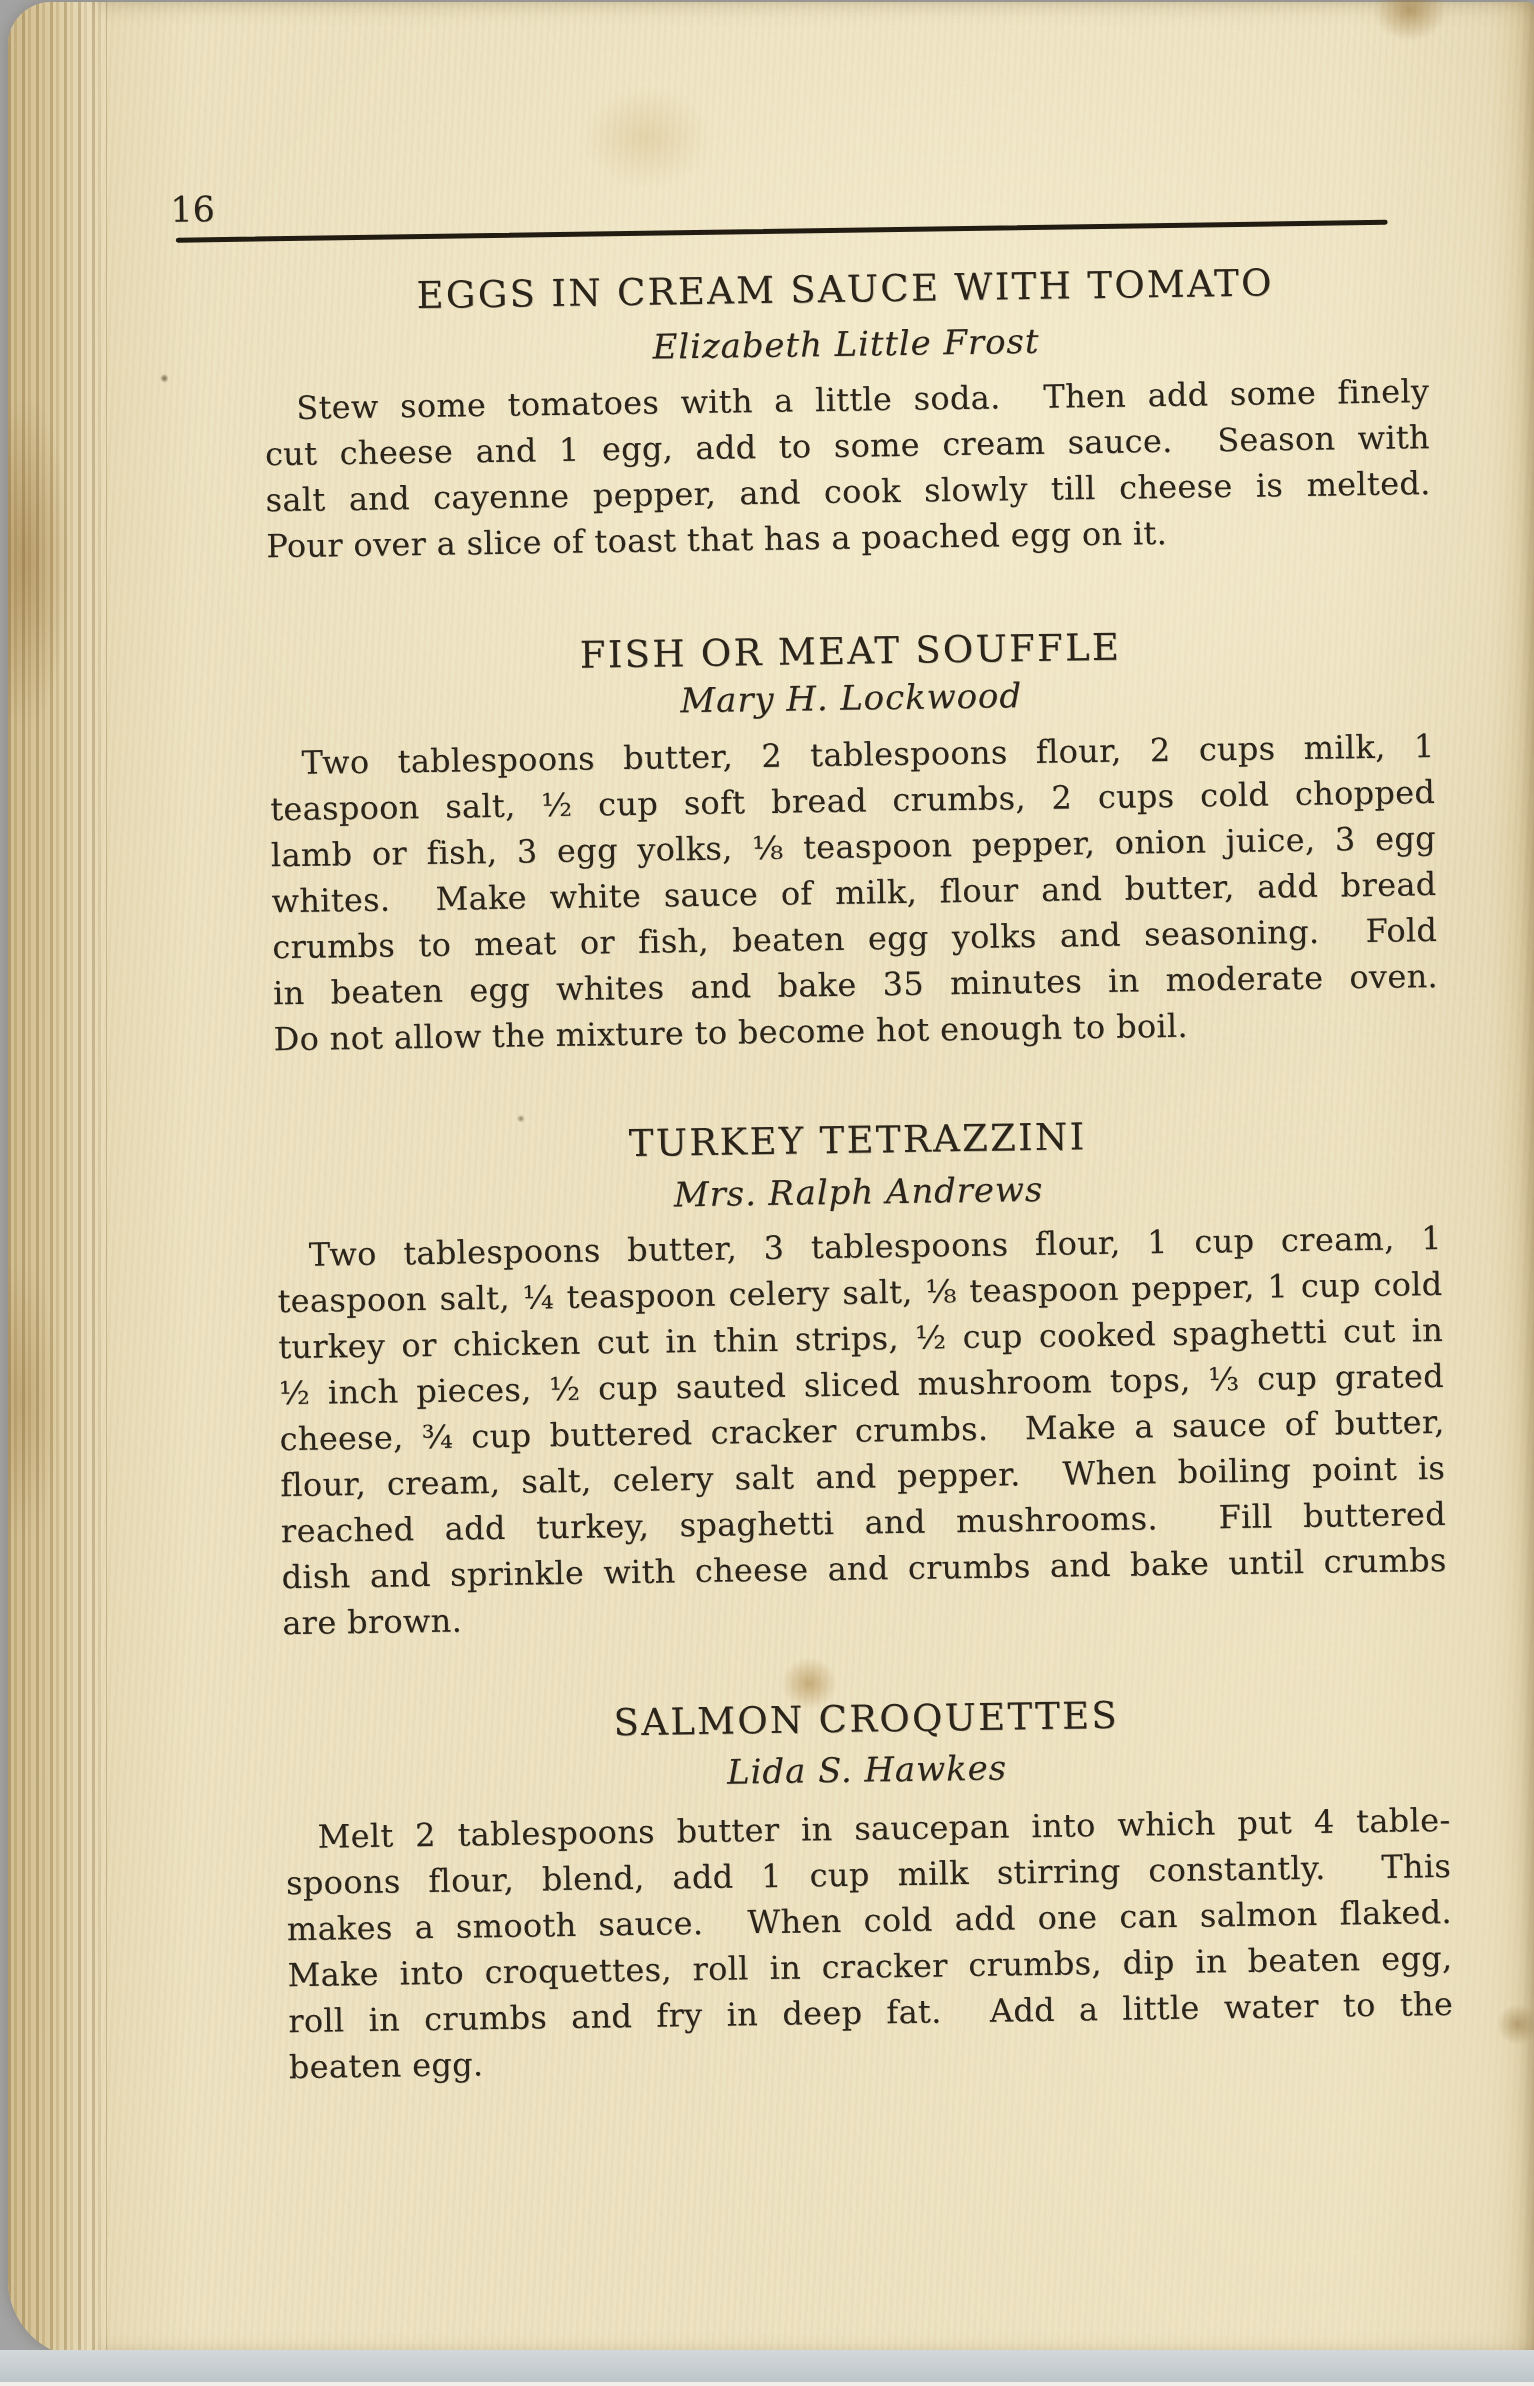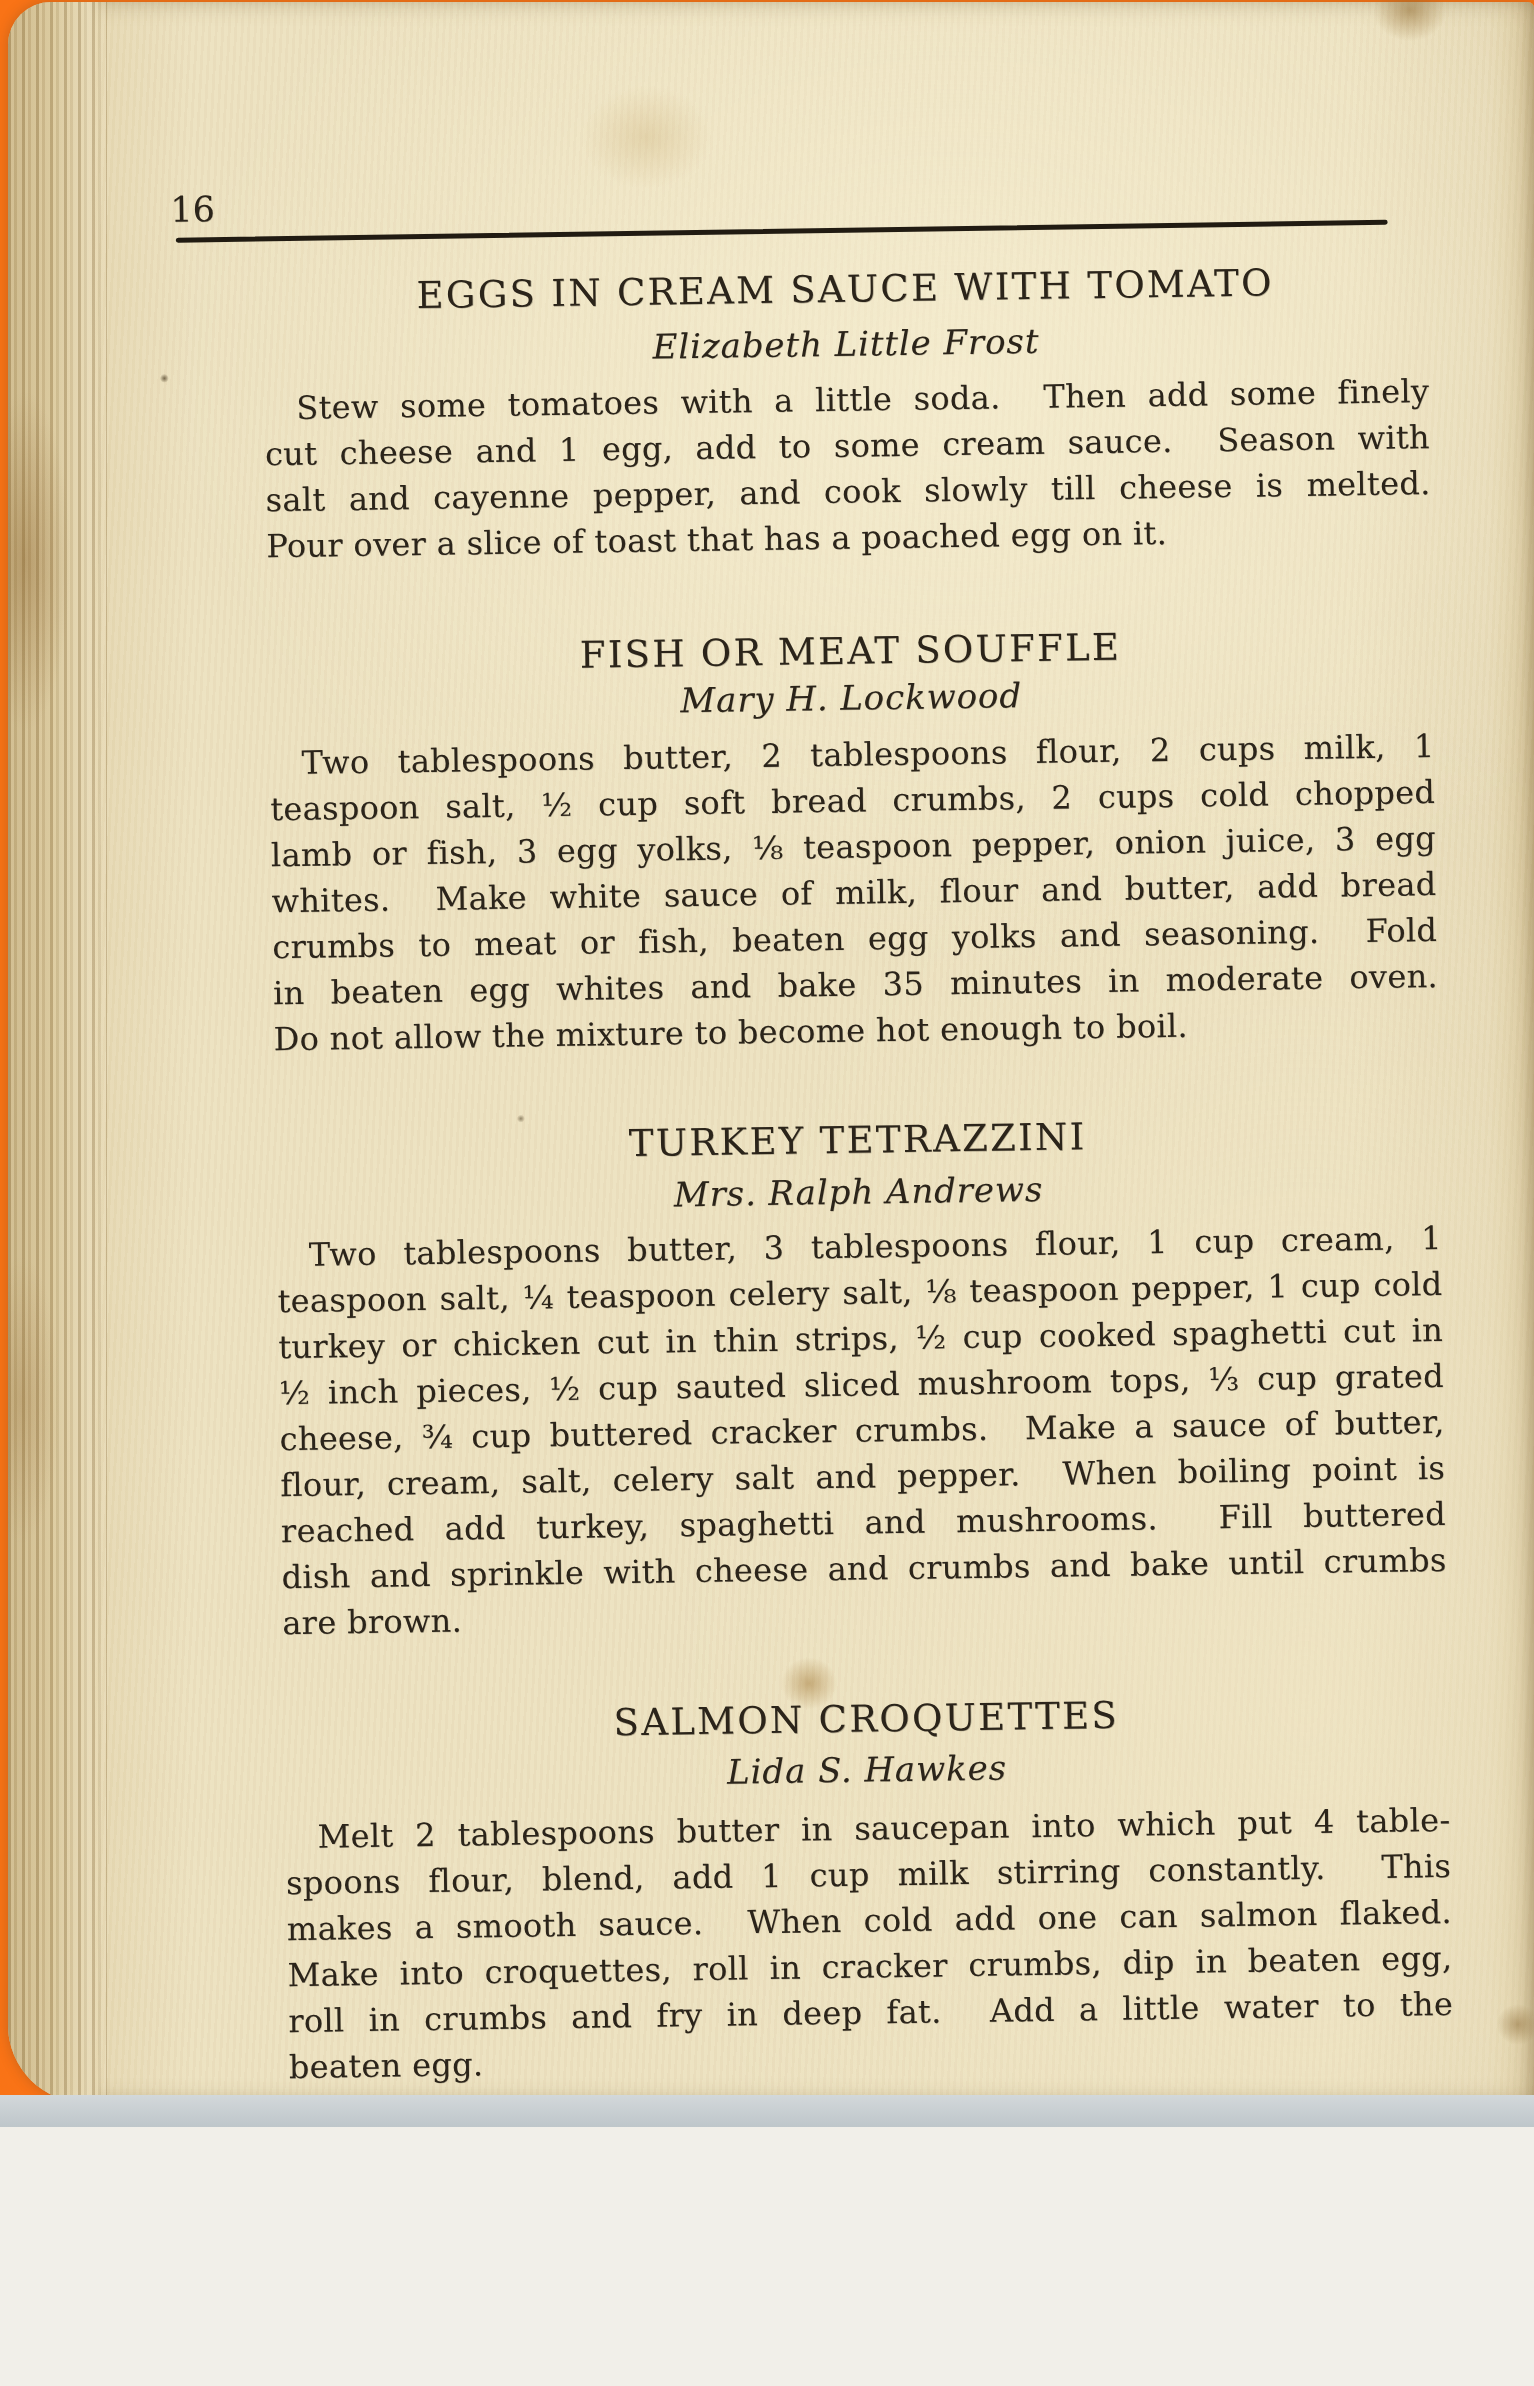--- a/index.html
+++ b/index.html
@@ -4,22 +4,22 @@
 <style>
   html,body{margin:0;padding:0;}
   body{
     width:1534px;height:2387px;
     background:#f1efe9;
     font-family:"DejaVu Serif", serif;
     overflow:hidden;
     position:relative;
   }
   .scan{
-    position:absolute;left:0;top:0;width:1534px;height:2127px;
-    background:#f97316;
+    position:absolute;left:0;top:0;width:1534px;height:2382px;
+    background:#a3a3a3;
   }
   .scan-bottom{
     position:absolute;left:0;bottom:0;width:100%;height:32px;
     background:linear-gradient(180deg,#d3d8da 0%,#bec6ca 100%);
   }
   .page{
     position:absolute;left:7.5px;top:1.9px;right:0;bottom:24px;
     background:
       radial-gradient(1119px 839px at 62% 18%, rgba(250,243,216,.55), rgba(250,243,216,0) 70%),
       radial-gradient(839px 1305px at 85% 80%, rgba(240,229,196,.5), rgba(240,229,196,0) 75%),

